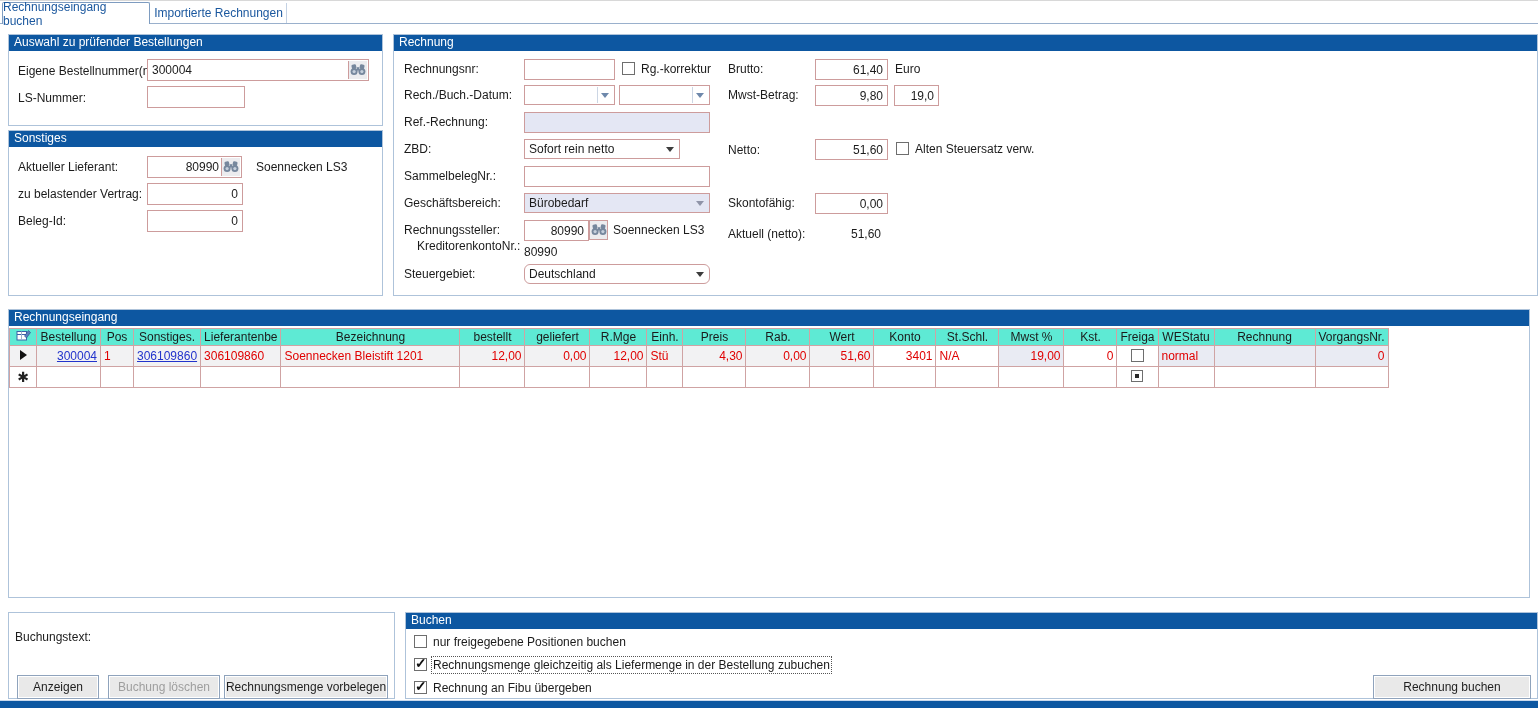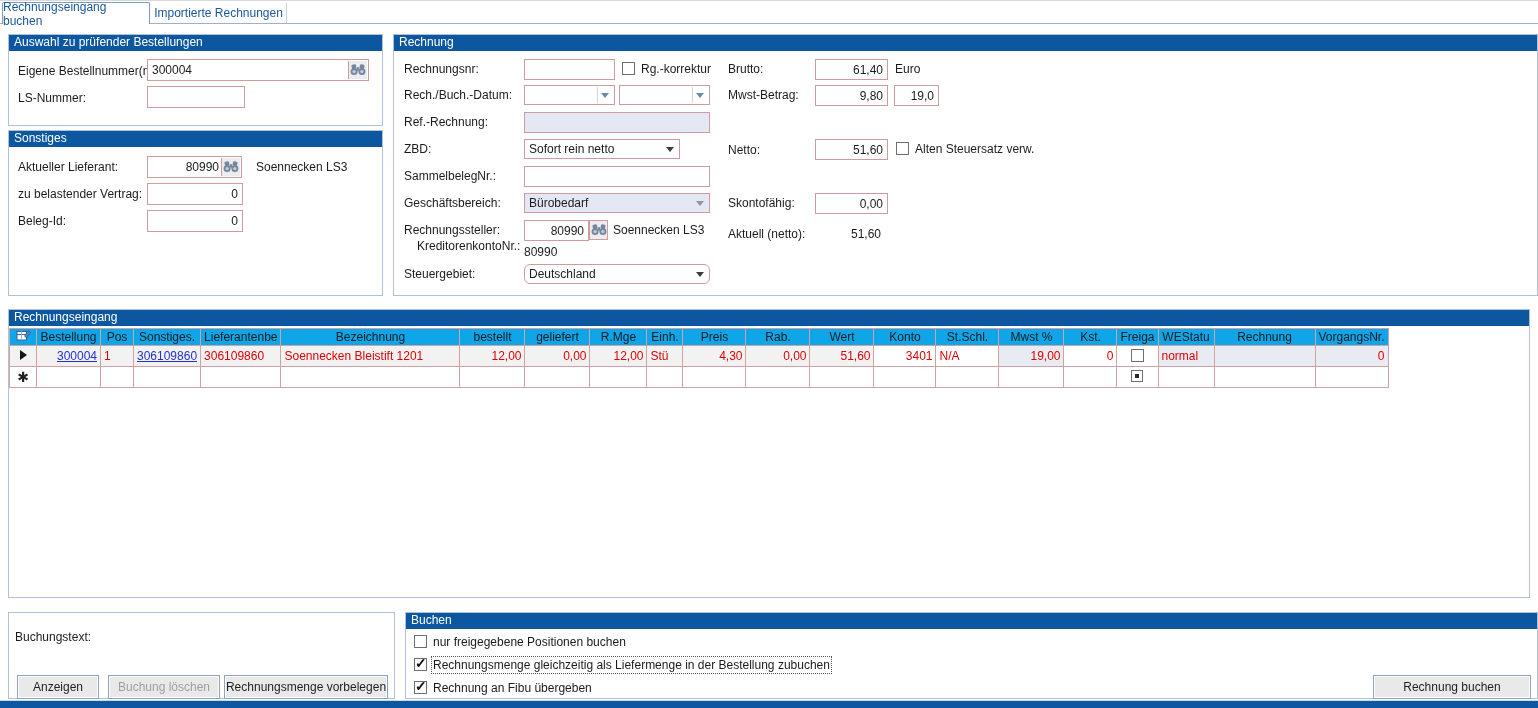--- a/index.html
+++ b/index.html
@@ -53,21 +53,21 @@
             display:inline-block; }
   .cb-ind::after { content:""; position:absolute; left:3px; top:3px; width:4px; height:4px; background:#2a2a2a; }
 
   .btn { position:absolute; background:#e9e9e9; border:1px solid #8fa3bc; box-shadow:inset 0 0 0 1px #ffffff;
          display:flex; align-items:center; justify-content:center; color:#1f1f1f; cursor:default; }
   .btn.disabled { color:#9e9e9e; }
 
   table.grid { border-collapse:collapse; table-layout:fixed; position:absolute; left:0; top:18px; }
   table.grid th, table.grid td { border:1px solid #cfa3a3; font-weight:normal; font-size:12px;
         padding:0 3px; overflow:hidden; white-space:nowrap; }
-  table.grid th { height:17px; background:#0ea5e9; color:#1b1b1b; text-align:center; }
+  table.grid th { height:17px; background:#5eead4; color:#1b1b1b; text-align:center; }
   table.grid td { height:21px; }
   tr.datarow td { color:#e00000; background:#f2f2f3; }
   tr.newrow td { background:#fff; }
   td.ar { text-align:right; } th.selcol, td.selcol { background:#f7f7f7; text-align:center; }
   td.lav { background:#e9ebf3 !important; }
   td.white { background:#ffffff !important; }
   .link { color:#2233cc; text-decoration:underline; cursor:pointer; }
   .marker { width:0; height:0; border-top:5px solid transparent; border-bottom:5px solid transparent;
             border-left:7px solid #111; display:inline-block; }
   .star { font-size:14px; color:#222; }

